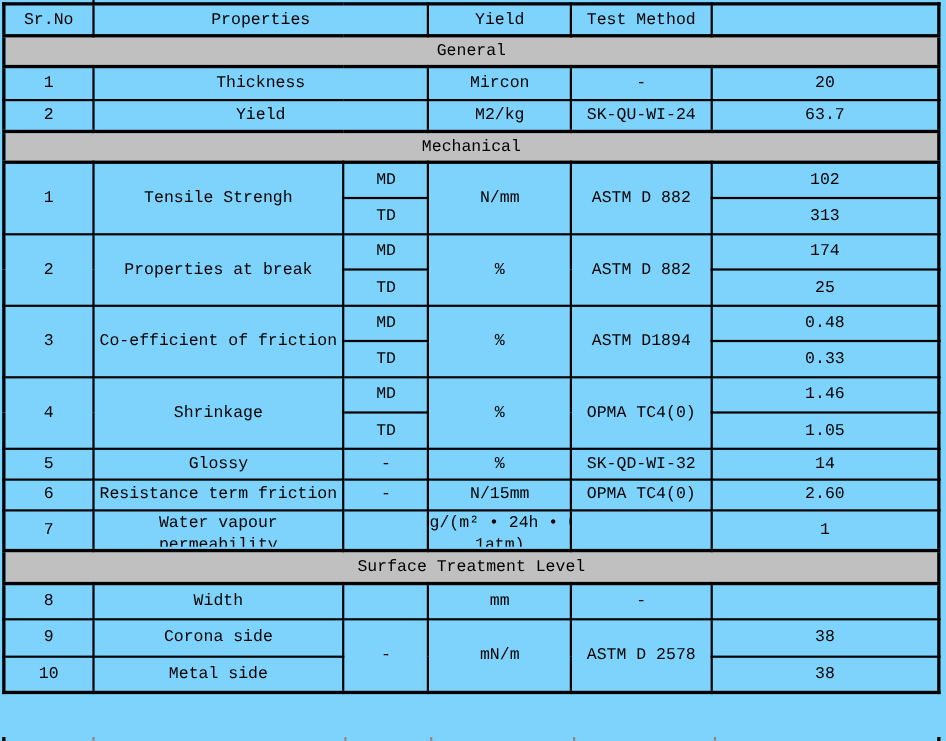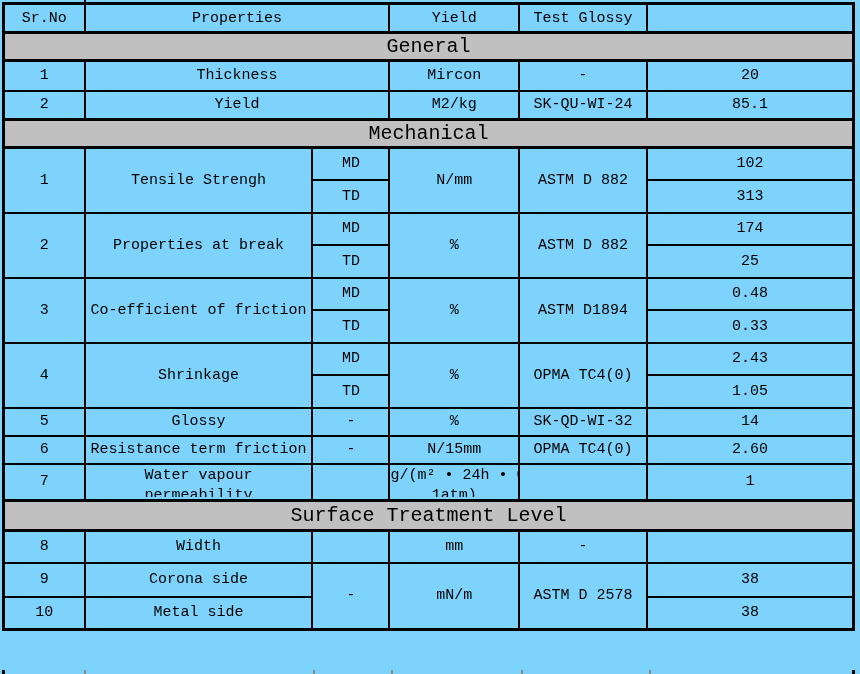--- a/index.html
+++ b/index.html
@@ -24,21 +24,21 @@
     vertical-align:middle;
     font-size:15px;
     padding:0;
     overflow:hidden;
     white-space:nowrap;
   }
   tr.band td{
     background:#c0c0c0;
     border-top-width:3px;
     border-bottom-width:3px;
-    font-size:20px;
+    font-size:15px;
   }
   tr.hdr{height:29px;}
   tr.band{height:28px;}
   tr.r30{height:30px;}
   tr.r29{height:29px;}
   tr.r28{height:28px;}
   tr.sub1{height:32px;}
   tr.sub2{height:33px;}
   tr.water{height:37px;}
   tr.sband{height:30px;}
@@ -72,42 +72,42 @@
       <col style="width:128px">
         <col style="width:126px">
         <col style="width:204px">
     </colgroup>
 
     <tbody>
         <tr class="hdr">
       <td>Sr.No</td>
       <td colspan="2">Properties</td>
       <td>Yield</td>
-      <td>Test Glossy</td>
+      <td>Test Method</td>
       <td></td>
     </tr>
 
     <tr class="band">
       <td colspan="6">General</td>
     </tr>
 
     <tr class="r30">
       <td>1</td>
       <td colspan="2">Thickness</td>
       <td>Mircon</td>
       <td>-</td>
       <td>20</td>
     </tr>
 
     <tr class="r29">
       <td>2</td>
       <td colspan="2">Yield</td>
       <td>M2/kg</td>
       <td>SK-QU-WI-24</td>
-      <td>85.1</td>
+      <td>63.7</td>
     </tr>
 
     <tr class="band">
       <td colspan="6">Mechanical</td>
     </tr>
 
     <tr class="sub1">
       <td rowspan="2">1</td>
       <td rowspan="2">Tensile Strengh</td>
       <td>MD</td>
@@ -145,21 +145,21 @@
       <td>TD</td>
       <td>0.33</td>
     </tr>
 
     <tr class="sub1">
       <td rowspan="2">4</td>
       <td rowspan="2">Shrinkage</td>
       <td>MD</td>
       <td rowspan="2">%</td>
       <td rowspan="2">OPMA TC4(0)</td>
-      <td>2.43</td>
+      <td>1.46</td>
     </tr>
     <tr class="sub2">
       <td>TD</td>
       <td>1.05</td>
     </tr>
 
     <tr class="r28">
       <td>5</td>
       <td>Glossy</td>
       <td>-</td>

